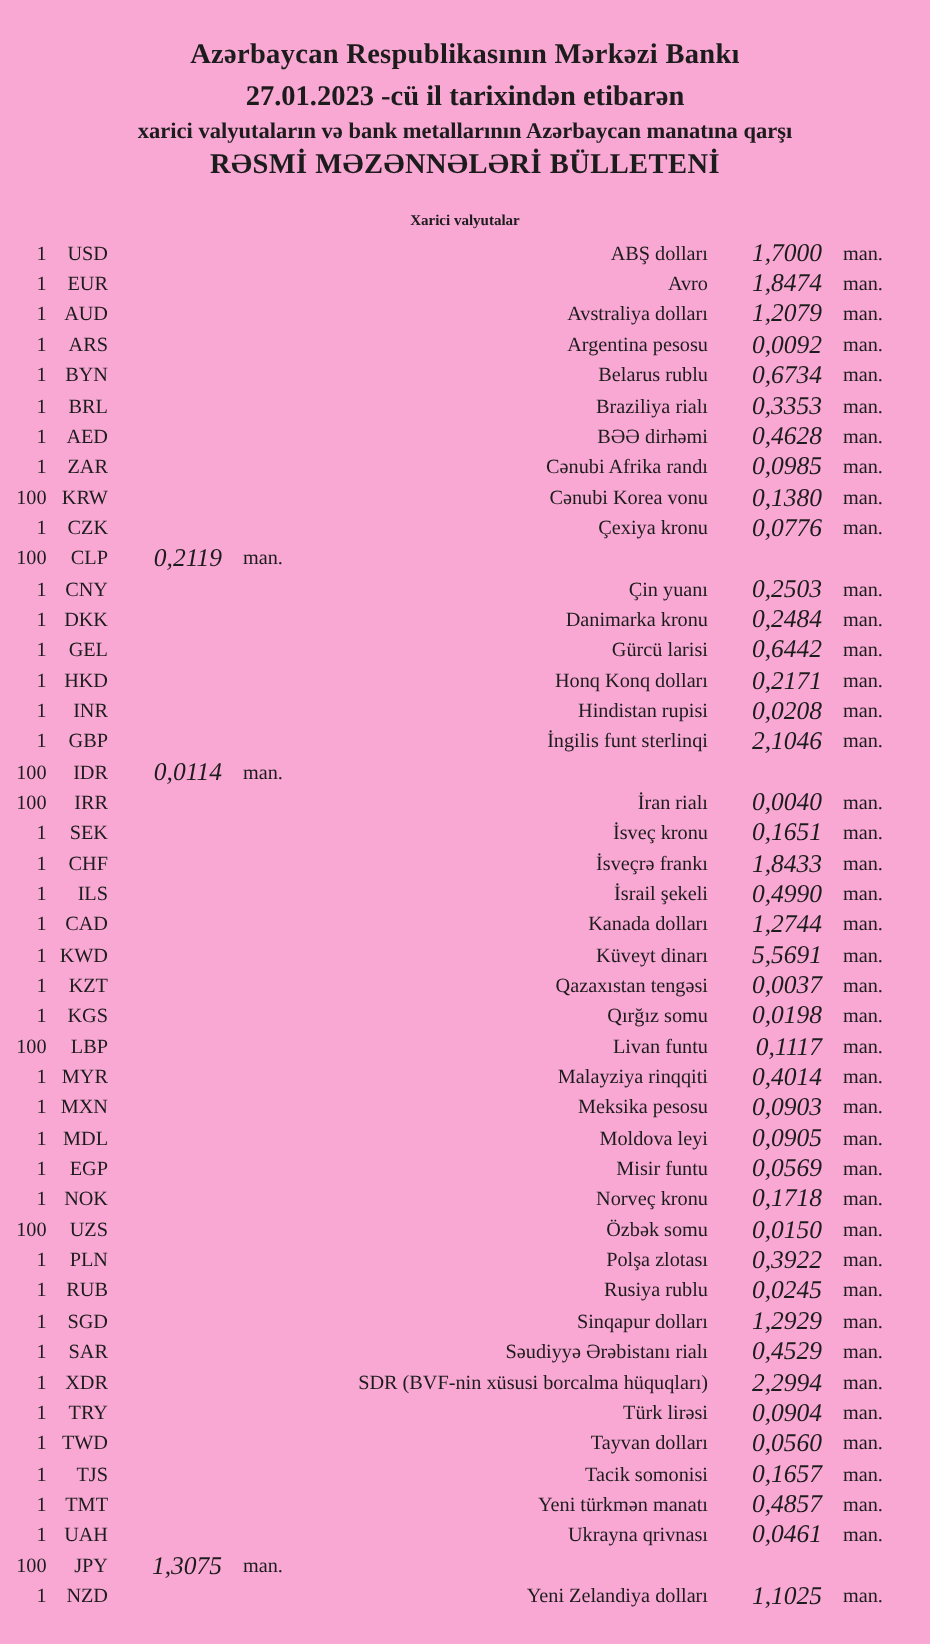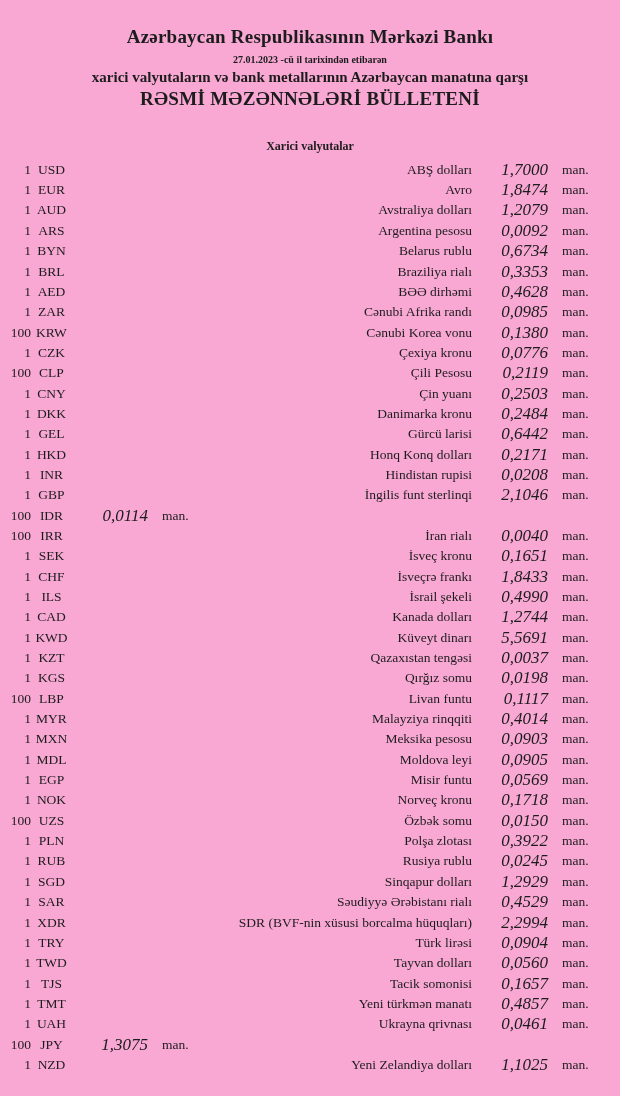--- a/index.html
+++ b/index.html
@@ -22,58 +22,58 @@
     text-align: center;
   }
   .bank-name {
     font-size: 19px;
     font-weight: bold;
     line-height: 1.2;
     letter-spacing: 0.2px;
   }
   .date-line {
     margin-top: 5px;
-    font-size: 10px;
+    font-size: 19px;
     font-weight: bold;
   }
   .subtitle-line {
     margin-top: 4px;
     font-size: 15px;
     font-weight: bold;
   }
   .bulletin-title {
     margin-top: 2px;
     font-size: 19px;
     font-weight: bold;
     letter-spacing: 0.3px;
   }
   .section-title {
-    margin-top: 29px;
+    margin-top: 21px;
     text-align: center;
-    font-size: 12px;
+    font-size: 10px;
     font-weight: bold;
   }
   .rates-table {
     margin-top: 6px;
   }
   .row {
     display: flex;
     height: 20.35px;
     line-height: 20.35px;
     font-size: 13.5px;
     white-space: nowrap;
   }
   .cell-qty {
     width: 31px;
     text-align: right;
     flex: 0 0 auto;
   }
   .cell-code {
     width: 41px;
-    text-align: center;
+    text-align: right;
     flex: 0 0 auto;
   }
   .cell-name {
     flex: 1 1 auto;
     text-align: right;
     overflow: hidden;
   }
   .cell-rate {
     width: 76px;
     flex: 0 0 auto;
@@ -171,21 +171,20 @@
       <div class="row">
     <span class="cell-qty">1</span>
     <span class="cell-code">CZK</span>
     <span class="cell-name">Çexiya kronu</span>
     <span class="cell-rate">0,0776</span>
     <span class="cell-unit">man.</span>
   </div>
       <div class="row">
     <span class="cell-qty">100</span>
     <span class="cell-code">CLP</span>
-    <span class="cell-name">Çili Pesosu</span>
     <span class="cell-rate">0,2119</span>
     <span class="cell-unit">man.</span>
   </div>
       <div class="row">
     <span class="cell-qty">1</span>
     <span class="cell-code">CNY</span>
     <span class="cell-name">Çin yuanı</span>
     <span class="cell-rate">0,2503</span>
     <span class="cell-unit">man.</span>
   </div>

